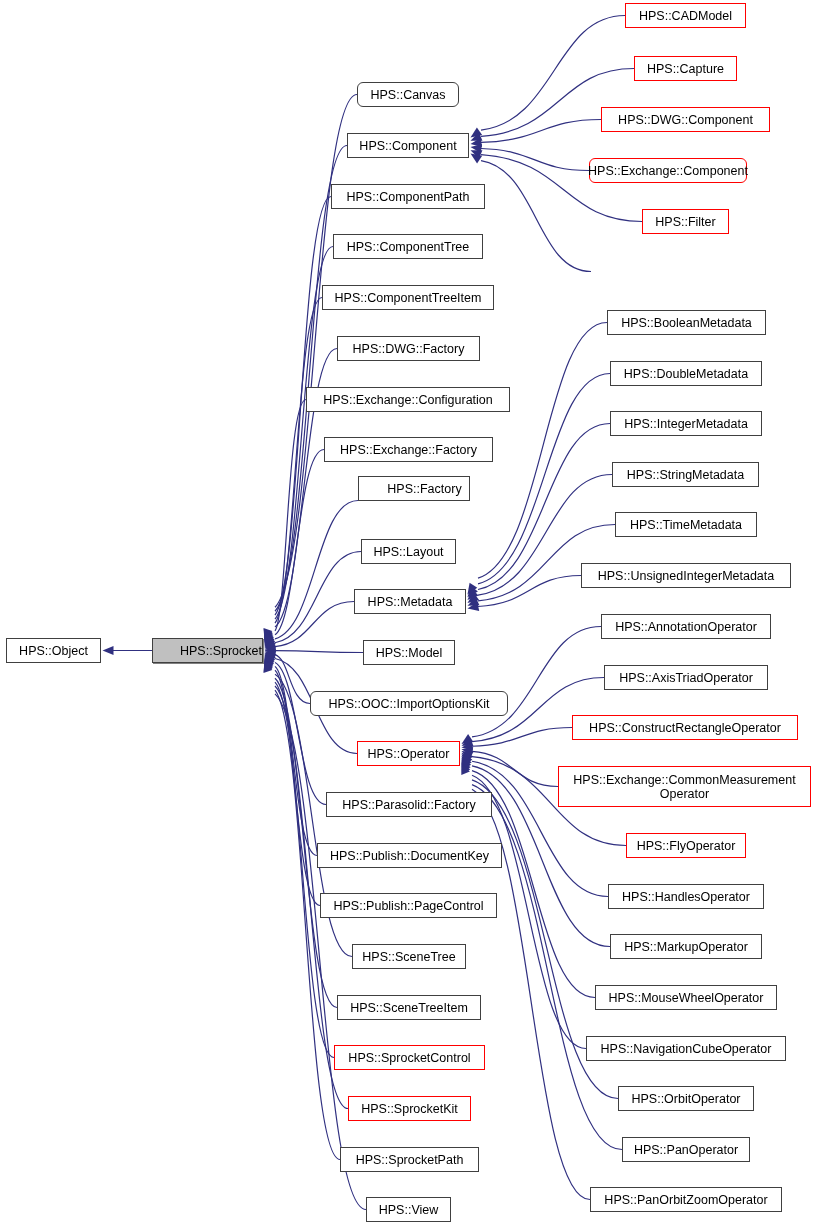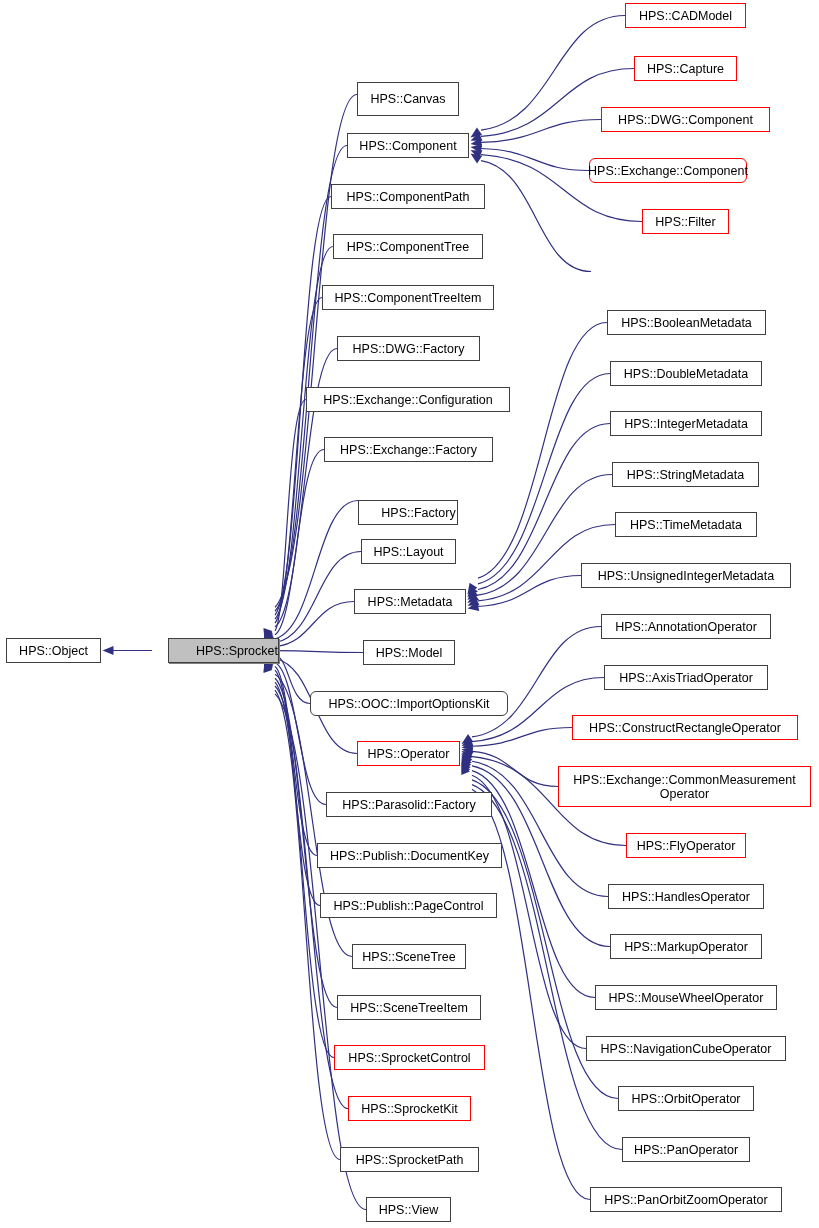--- a/index.html
+++ b/index.html
@@ -150,30 +150,30 @@
       <path d="M 472 775.2590909090909 C 529.975 797.1183636363636, 529.975 1048.5, 586 1048.5" fill="none" stroke="#303080" stroke-width="1.2"></path>
       <polygon points="461.5,757.8181818181819 471.11446198728527,764.8695732195329 463.23260463557847,769.6147101709123" fill="#303080"></polygon>
       <path d="M 472 779.8827272727273 C 547.575 805.3721090909091, 547.575 1098.5, 618 1098.5" fill="none" stroke="#303080" stroke-width="1.2"></path>
       <polygon points="461.5,759.5454545454545 470.6337219587653,767.2093388856549 462.4589596590802,771.4299148349357" fill="#303080"></polygon>
       <path d="M 472 784.5663636363636 C 549.775 813.7610545454545, 549.775 1149.5, 622 1149.5" fill="none" stroke="#303080" stroke-width="1.2"></path>
       <polygon points="461.5,761.2727272727273 470.21404056877185,769.4106322221475 461.82677145121596,773.191335430506" fill="#303080"></polygon>
       <path d="M 472 789.19 C 532.175 822.0148, 532.175 1199.5, 590 1199.5" fill="none" stroke="#303080" stroke-width="1.2"></path>
       <polygon points="461.5,763 469.8630041719392,771.4982445963932 461.32371963542073,774.9217836431075" fill="#303080"></polygon>
     </svg>
 <div class="node plain" style="left: 6px; top: 638px; width: 95px; height: 25px;">HPS::Object</div>
-    <div class="node root" style="left: 168px; top: 638px; width: 111px; height: 25px; padding-left: 27px;">HPS::Sprocket</div>
-    <div class="node plain" style="left: 357px; top: 82px; width: 102px; height: 34px;">HPS::Canvas</div>
+    <div class="node root" style="left: 152px; top: 638px; width: 111px; height: 25px; padding-left: 27px;">HPS::Sprocket</div>
+    <div class="node plain" style="left: 357px; top: 82px; width: 102px; height: 25px; border-radius: 6px;">HPS::Canvas</div>
     <div class="node plain" style="left: 347px; top: 133px; width: 122px; height: 25px;">HPS::Component</div>
     <div class="node plain" style="left: 331px; top: 184px; width: 154px; height: 25px;">HPS::ComponentPath</div>
     <div class="node plain" style="left: 333px; top: 234px; width: 150px; height: 25px;">HPS::ComponentTree</div>
     <div class="node plain" style="left: 322px; top: 285px; width: 172px; height: 25px;">HPS::ComponentTreeItem</div>
     <div class="node plain" style="left: 337px; top: 336px; width: 143px; height: 25px;">HPS::DWG::Factory</div>
     <div class="node plain" style="left: 306px; top: 387px; width: 204px; height: 25px;">HPS::Exchange::Configuration</div>
     <div class="node plain" style="left: 324px; top: 437px; width: 169px; height: 25px;">HPS::Exchange::Factory</div>
-    <div class="node plain" style="left: 358px; top: 500px; width: 100px; height: 25px; padding-left: 21px;">HPS::Factory</div>
+    <div class="node plain" style="left: 358px; top: 476px; width: 112px; height: 25px; padding-left: 21px;">HPS::Factory</div>
     <div class="node plain" style="left: 361px; top: 539px; width: 95px; height: 25px;">HPS::Layout</div>
     <div class="node plain" style="left: 354px; top: 589px; width: 112px; height: 25px;">HPS::Metadata</div>
     <div class="node plain" style="left: 363px; top: 640px; width: 92px; height: 25px;">HPS::Model</div>
     <div class="node plain" style="left: 310px; top: 691px; width: 198px; height: 25px; border-radius: 6px;">HPS::OOC::ImportOptionsKit</div>
     <div class="node red" style="left: 357px; top: 741px; width: 103px; height: 25px;">HPS::Operator</div>
     <div class="node plain" style="left: 326px; top: 792px; width: 166px; height: 25px;">HPS::Parasolid::Factory</div>
     <div class="node plain" style="left: 317px; top: 843px; width: 185px; height: 25px;">HPS::Publish::DocumentKey</div>
     <div class="node plain" style="left: 320px; top: 893px; width: 177px; height: 25px;">HPS::Publish::PageControl</div>
     <div class="node plain" style="left: 352px; top: 944px; width: 114px; height: 25px;">HPS::SceneTree</div>
     <div class="node plain" style="left: 337px; top: 995px; width: 144px; height: 25px;">HPS::SceneTreeItem</div>

